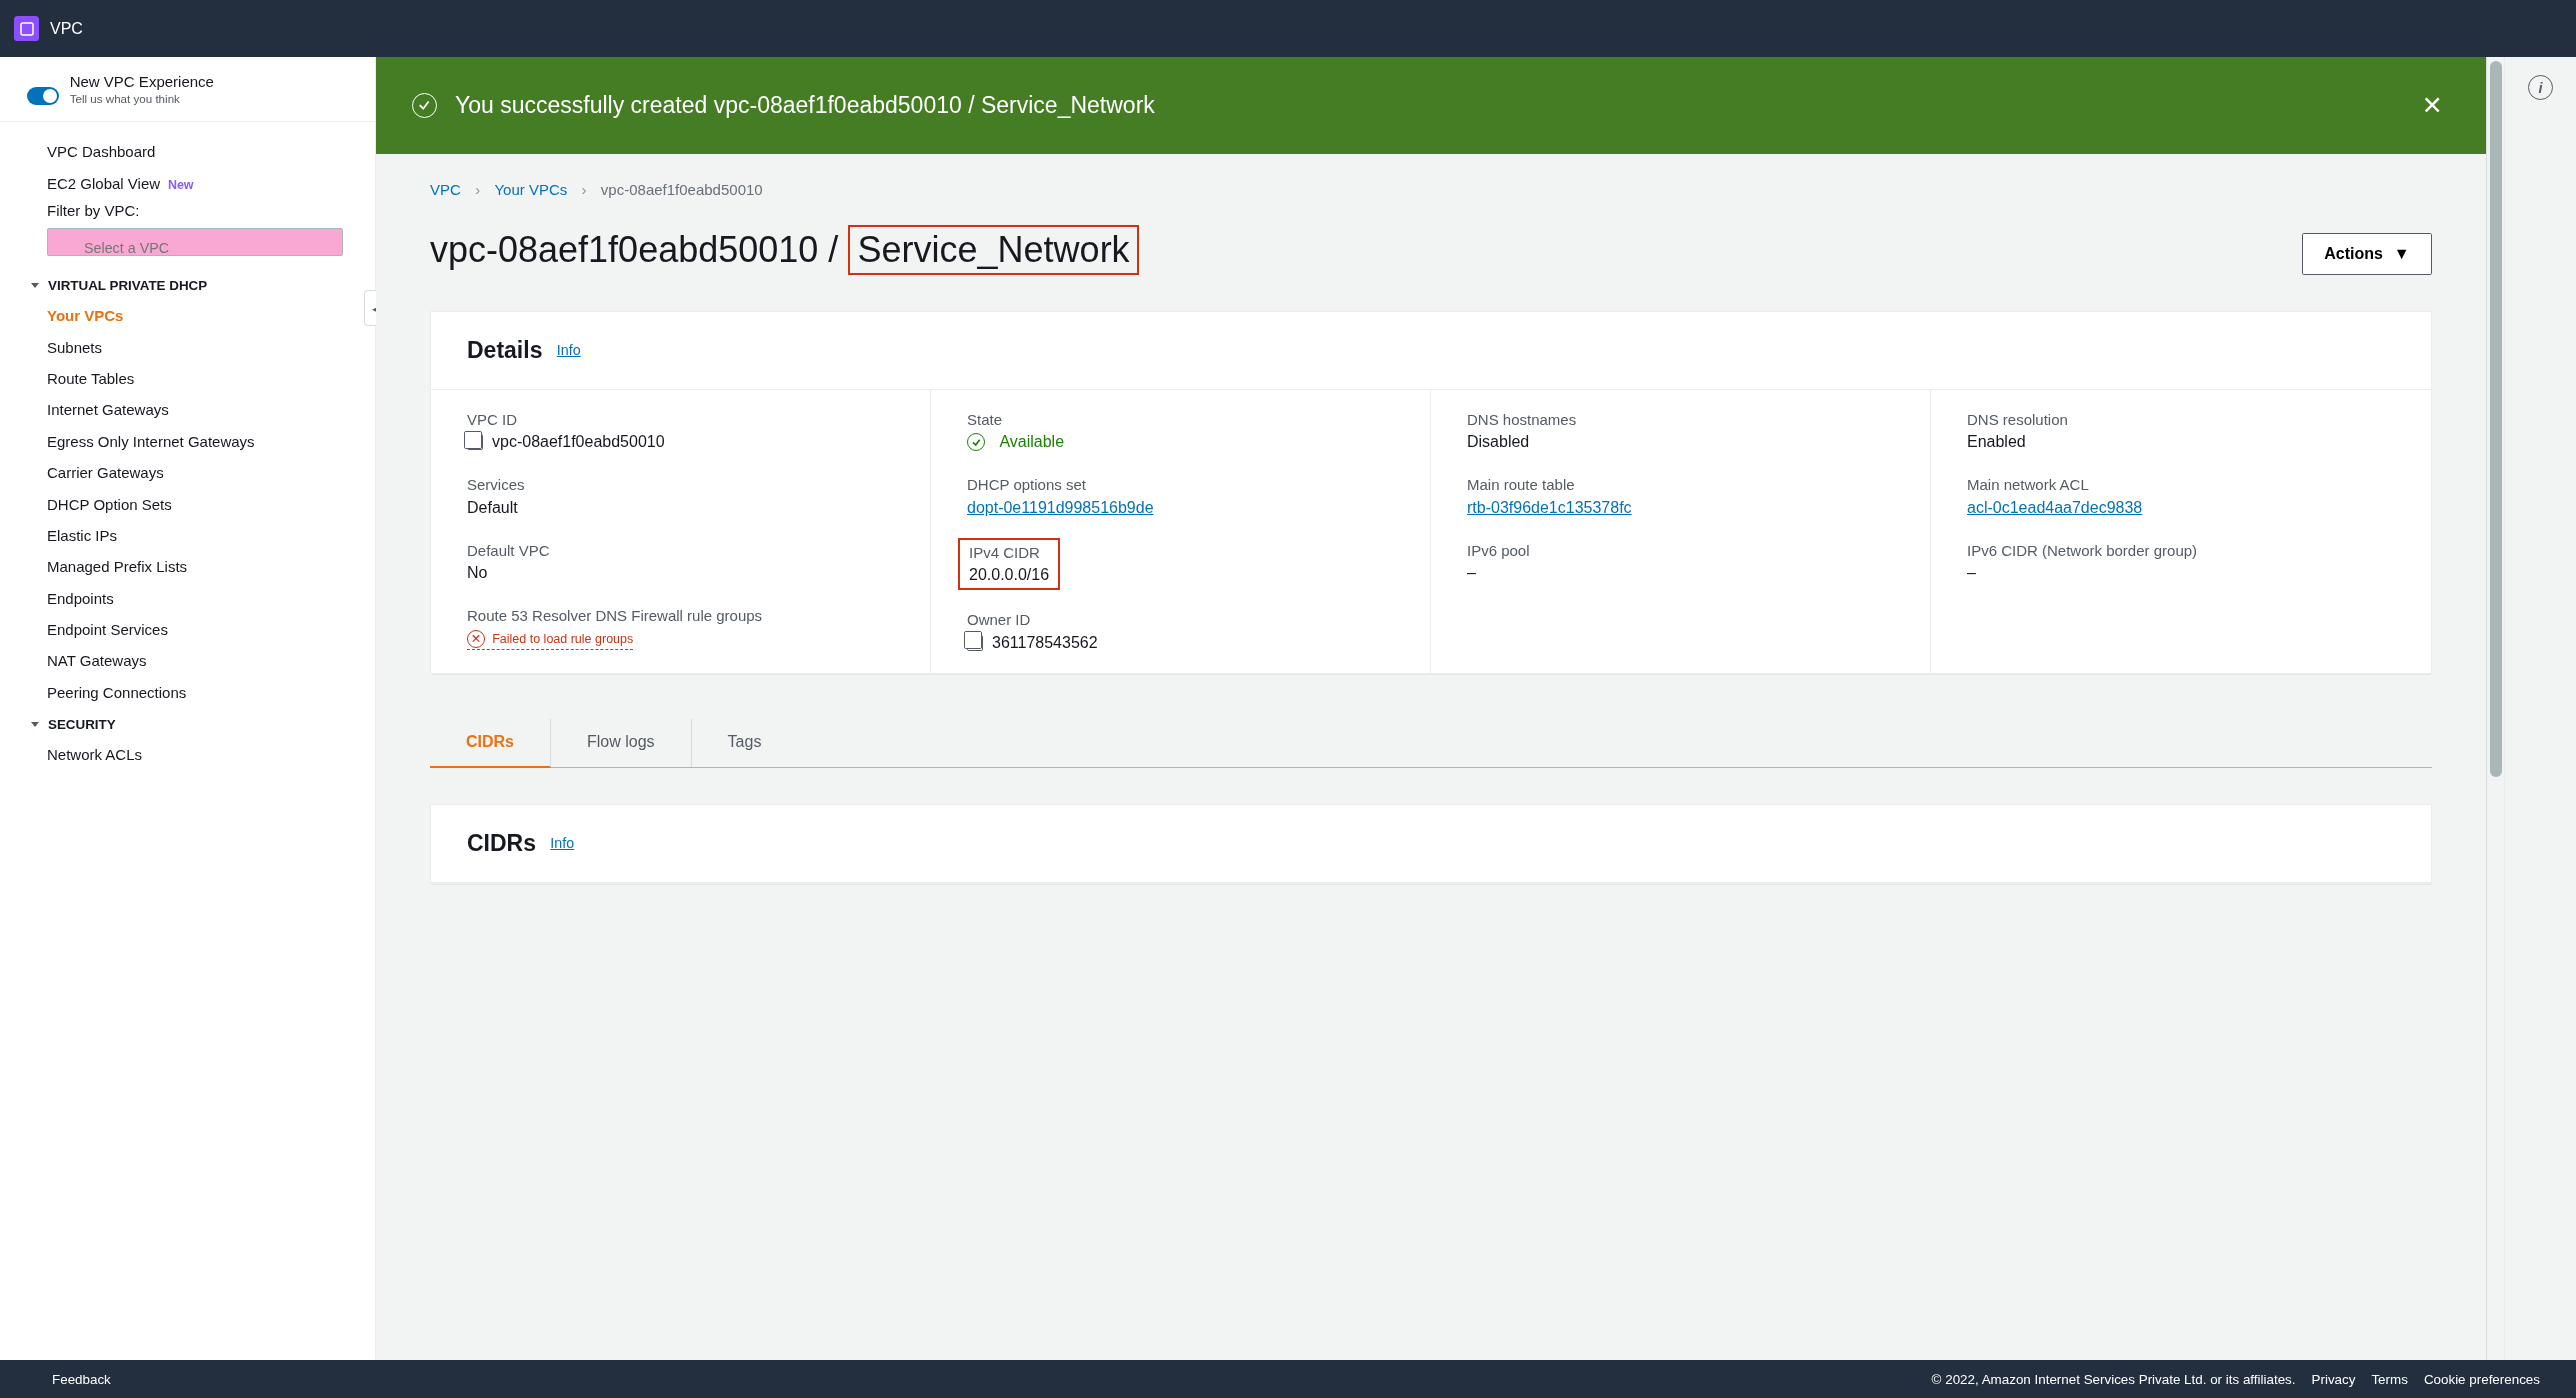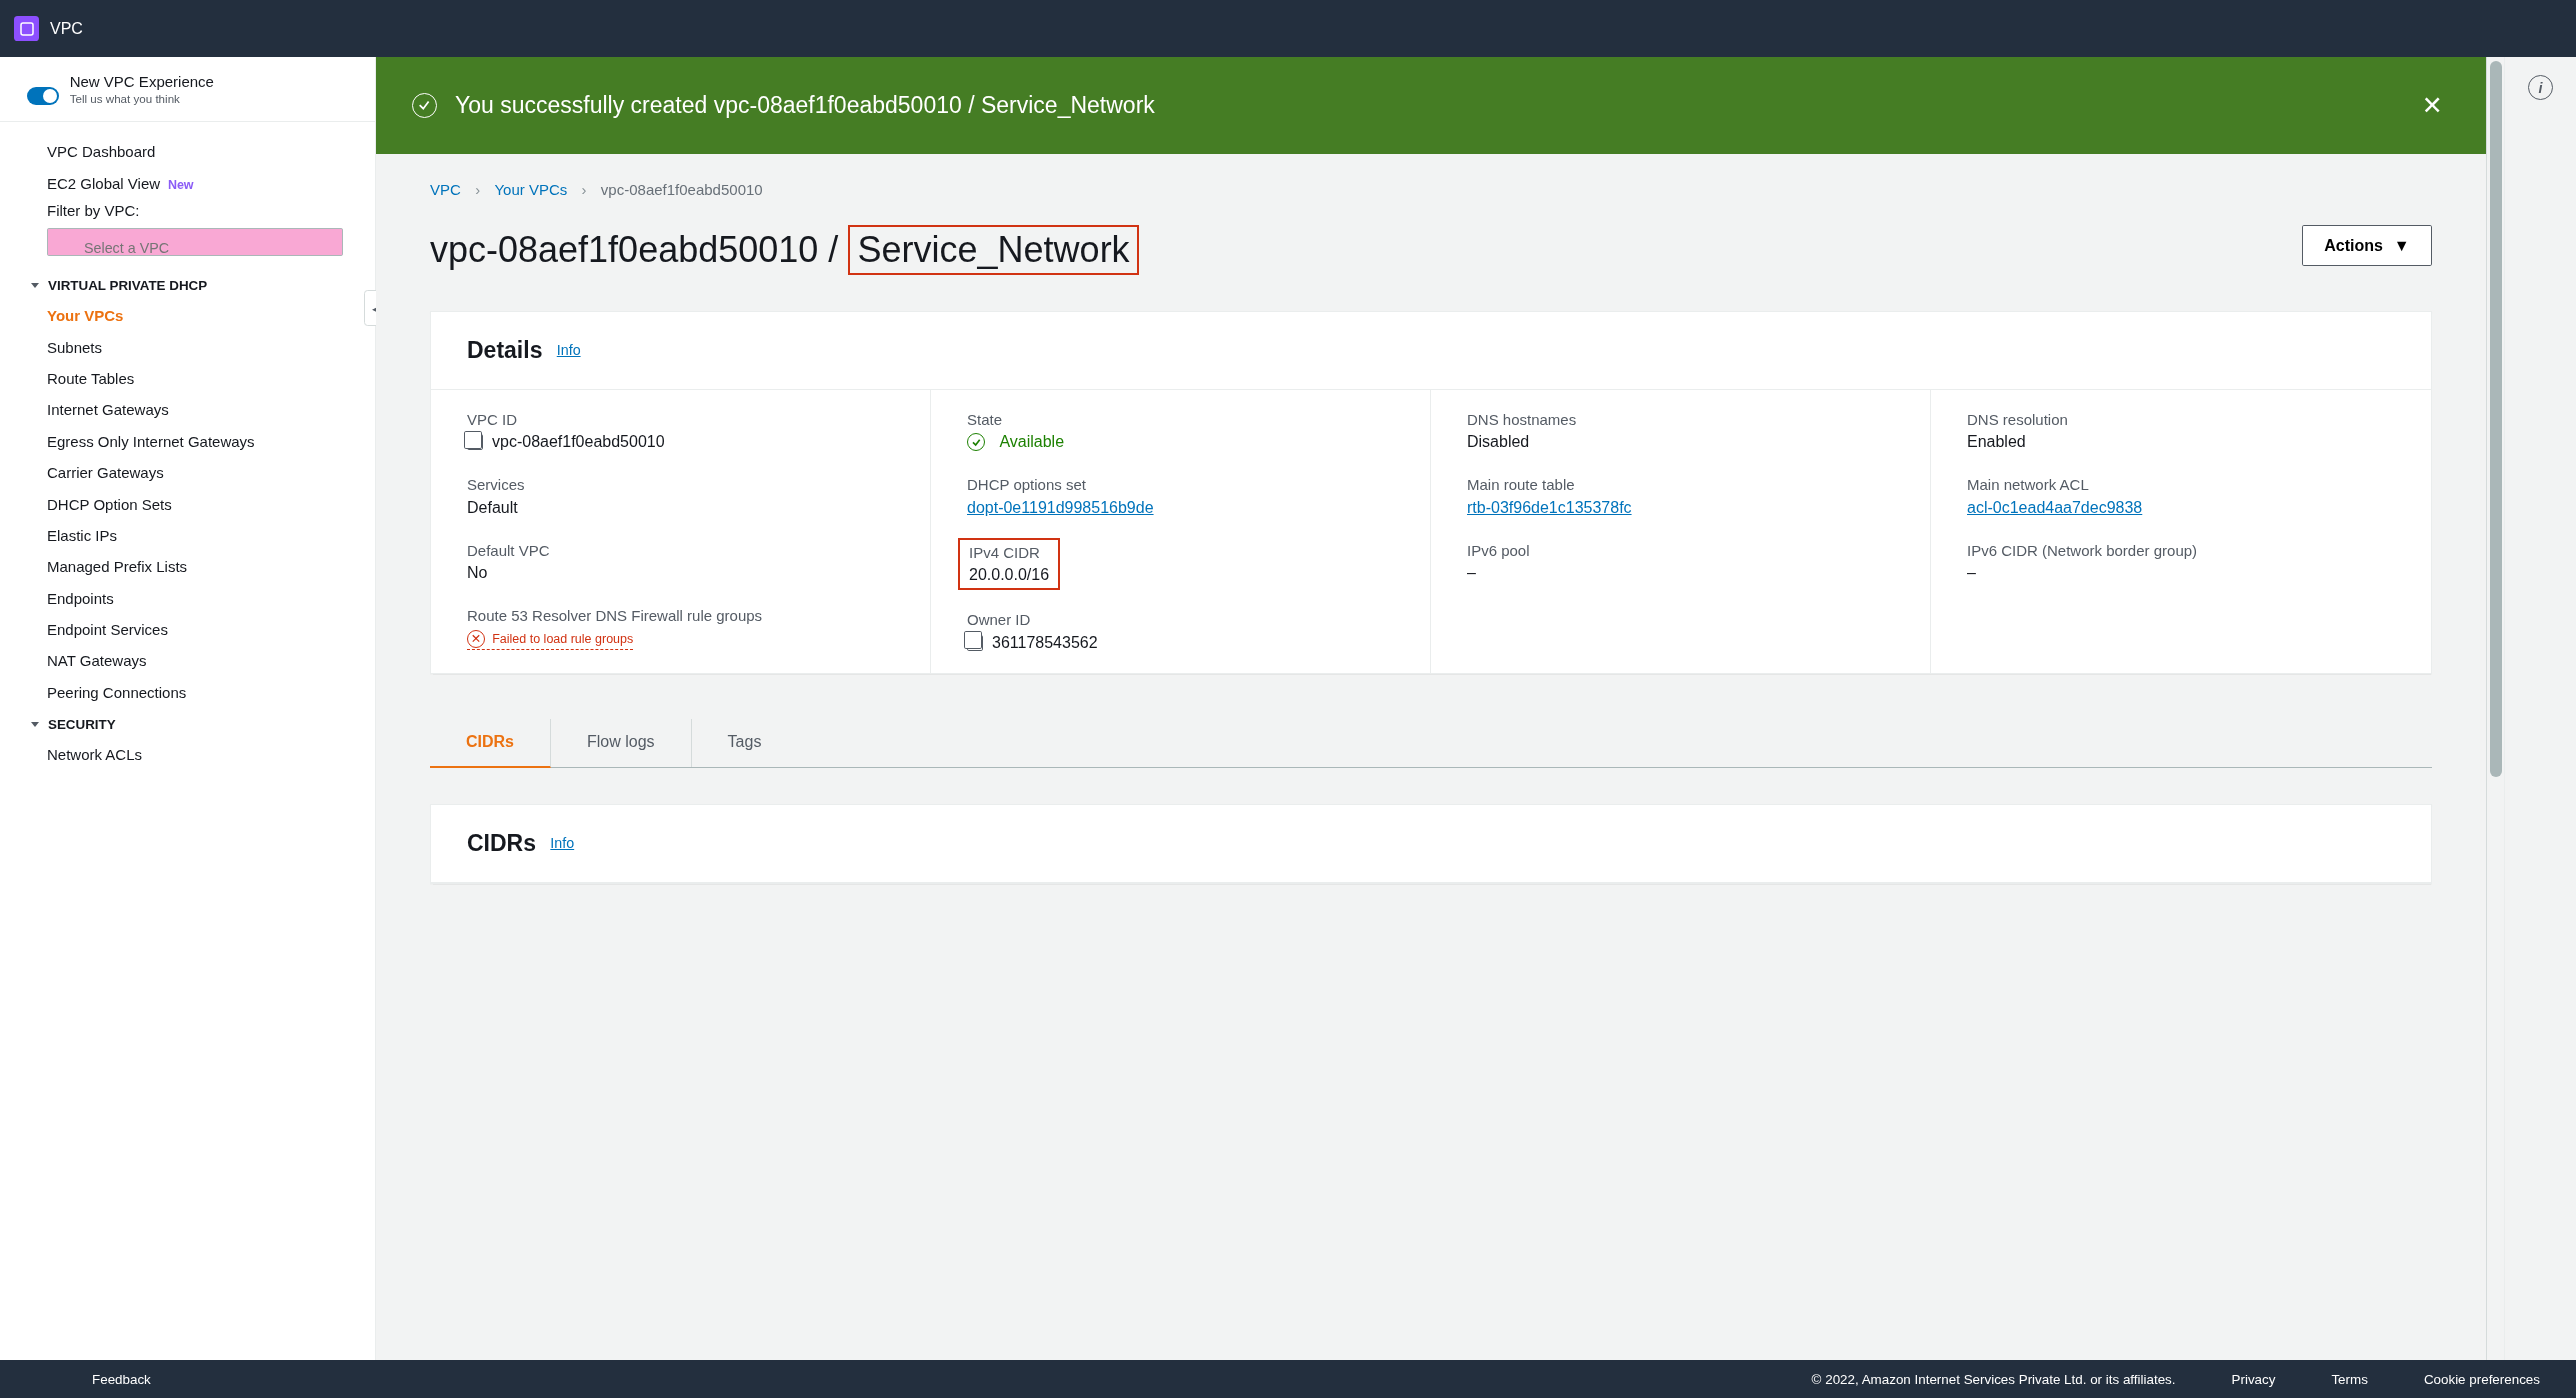--- a/index.html
+++ b/index.html
@@ -31,21 +31,21 @@
 .banner .bicon { width: 25px; height: 25px; border: 1.8px solid #fff; border-radius: 50%; display: flex; align-items: center; justify-content: center; margin-right: 18px; flex-shrink: 0; }
 .banner .bmsg { font-size: 23px; flex: 1; }
 .banner .bclose { font-size: 25px; cursor: pointer; padding: 0 7.2px; }
 .helpcol { width: 72px; background: #f2f3f3; border-left: 0.9px solid #eaeded; display: flex; justify-content: center; padding-top: 18px; }
 .help-icon { width: 25px; height: 25px; border: 1.8px solid #545b64; border-radius: 50%; display: flex; align-items: center; justify-content: center; color: #545b64; font-weight: 700; font-size: 14.3px; font-style: italic; cursor: pointer; }
 .content-scroll { flex: 1; overflow-y: auto; padding: 0; }
 .content-inner { padding: 27px 54px 36px 54px; }
 .breadcrumb { font-size: 15px; margin-bottom: 27px; display: flex; align-items: center; gap: 14.3px; color: #687078; }
 .breadcrumb a { color: #0073bb; text-decoration: none; }
 .breadcrumb .chev { color: #879196; }
-.page-head { display: flex; align-items: flex-start; justify-content: space-between; margin-bottom: 36px; }
+.page-head { display: flex; align-items: flex-end; justify-content: space-between; margin-bottom: 36px; }
 .page-title { font-size: 36px; font-weight: 400; }
 .red-box { border: 2.7px solid #d13212; padding: 1.8px 7.2px; display: inline-block; }
 .actions-btn { background: #fff; border: 0.9px solid #545b64; border-radius: 1.8px; padding: 10.7px 21.5px; font-size: 16px; font-weight: 700; cursor: pointer; display: flex; align-items: center; gap: 10.7px; }
 .panel { background: #fff; border: 0.9px solid #eaeded; box-shadow: 0 0.9px 0.9px rgba(0,0,0,0.05); margin-bottom: 45px; }
 .panel-head { padding: 25px 36px; border-bottom: 0.9px solid #eaeded; display: flex; align-items: center; gap: 14.3px; }
 .panel-head h2 { font-size: 23px; font-weight: 700; }
 .info-link { color: #0073bb; font-size: 14.3px; font-weight: 400; }
 .details-grid { display: grid; grid-template-columns: 1fr 1fr 1fr 1fr; }
 .details-grid > div { padding: 21.5px 36px; border-right: 0.9px solid #eaeded; }
 .details-grid > div:last-child { border-right: none; }
@@ -59,21 +59,21 @@
 .status-ok { color: #1d8102; }
 .status-ok-icon { width: 18px; height: 18px; border: 1.8px solid #1d8102; border-radius: 50%; display: inline-flex; align-items: center; justify-content: center; margin-right: 5.4px; }
 .err { color: #d13212; display: flex; align-items: center; gap: 7.2px; border-bottom: 0.9px dashed #d13212; padding-bottom: 1.8px; width: fit-content; }
 .err-icon { width: 18px; height: 18px; border: 1.8px solid #d13212; border-radius: 50%; display: inline-flex; align-items: center; justify-content: center; font-size: 12.5px; }
 .tabs { display: flex; gap: 0; border-bottom: 0.9px solid #aab7b8; margin-bottom: 36px; }
 .tab { padding: 14.3px 36px; font-size: 16px; color: #545b64; cursor: pointer; border-right: 0.9px solid #d5dbdb; }
 .tab:last-child { border-right: none; }
 .tab.active { color: #ec7211; font-weight: 700; border-bottom: 2.7px solid #ec7211; margin-bottom: -0.9px; }
 .footer { height: 38px; background: #232f3e; color: #fff; display: flex; align-items: center; padding: 0 36px; font-size: 13.4px; }
 .footer .spacer { flex: 1; }
-.footer span { margin-left: 56px; }
+.footer span { margin-left: 16px; }
 .footer .link { cursor: pointer; }
 .main-wrapper { flex: 1; display: flex; overflow: hidden; }
 .scrollbar-track { width: 18px; background: #f2f3f3; border-left: 0.9px solid #d5dbdb; position: relative; }
 .scrollbar-thumb { position: absolute; width: 12.5px; left: 2.7px; top: 3.6px; height: 55%; background: #aab7b8; border-radius: 6.3px; }
 .red-box2 { border: 2.7px solid #d13212; padding: 3.6px 9px; margin: -3.6px -9px; display: inline-block; }
 .sidebar-scroll::-webkit-scrollbar { width: 12.5px; }
 .sidebar-scroll::-webkit-scrollbar-thumb { background: #aab7b8; border-radius: 6.3px; }
 .new-badge { color: #8b5cf6; font-size: 12.5px; font-weight: 700; margin-left: 3.6px; }
 </style>
 </head>

